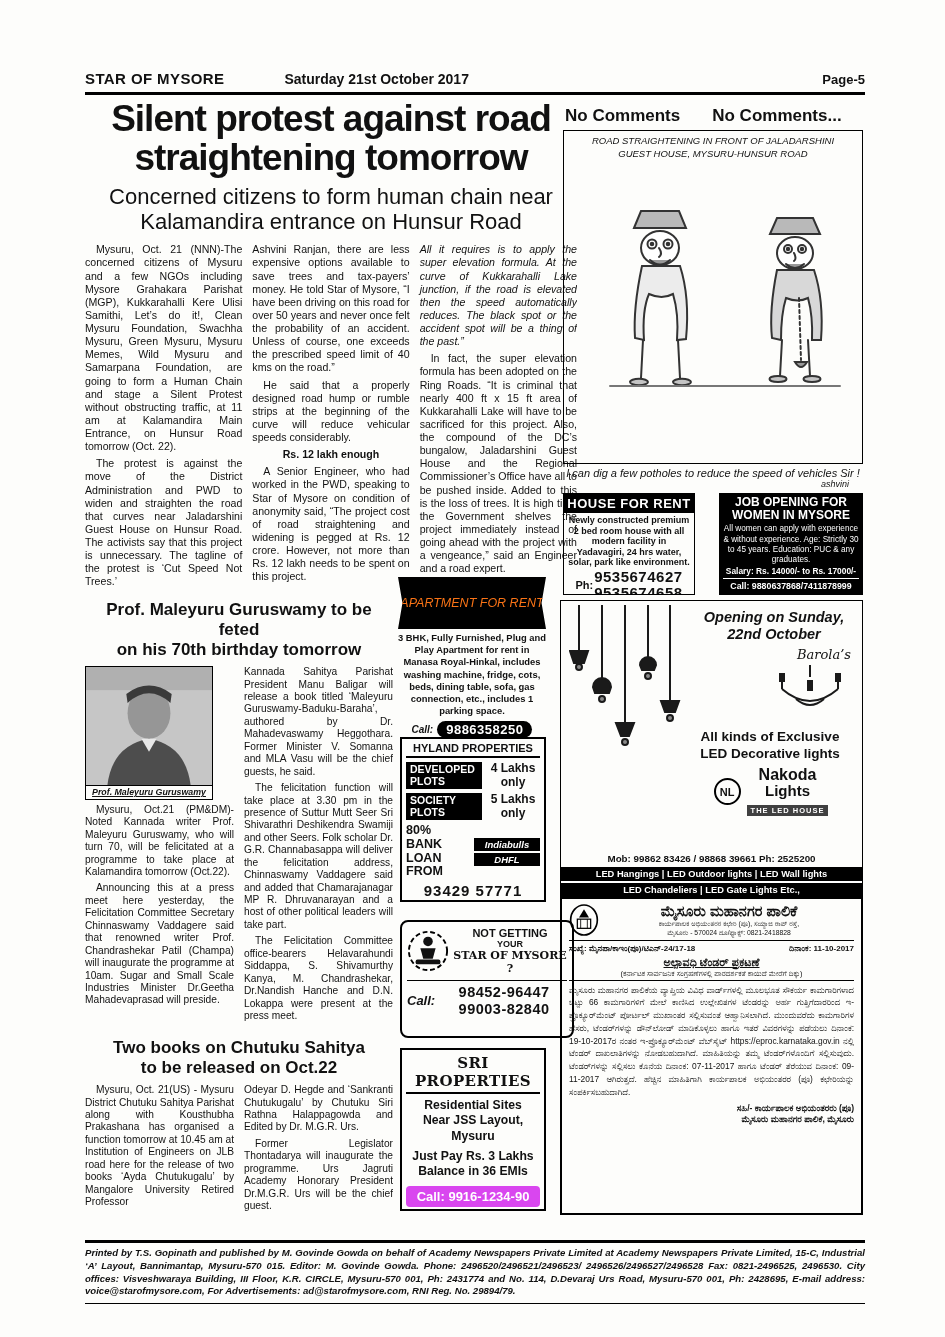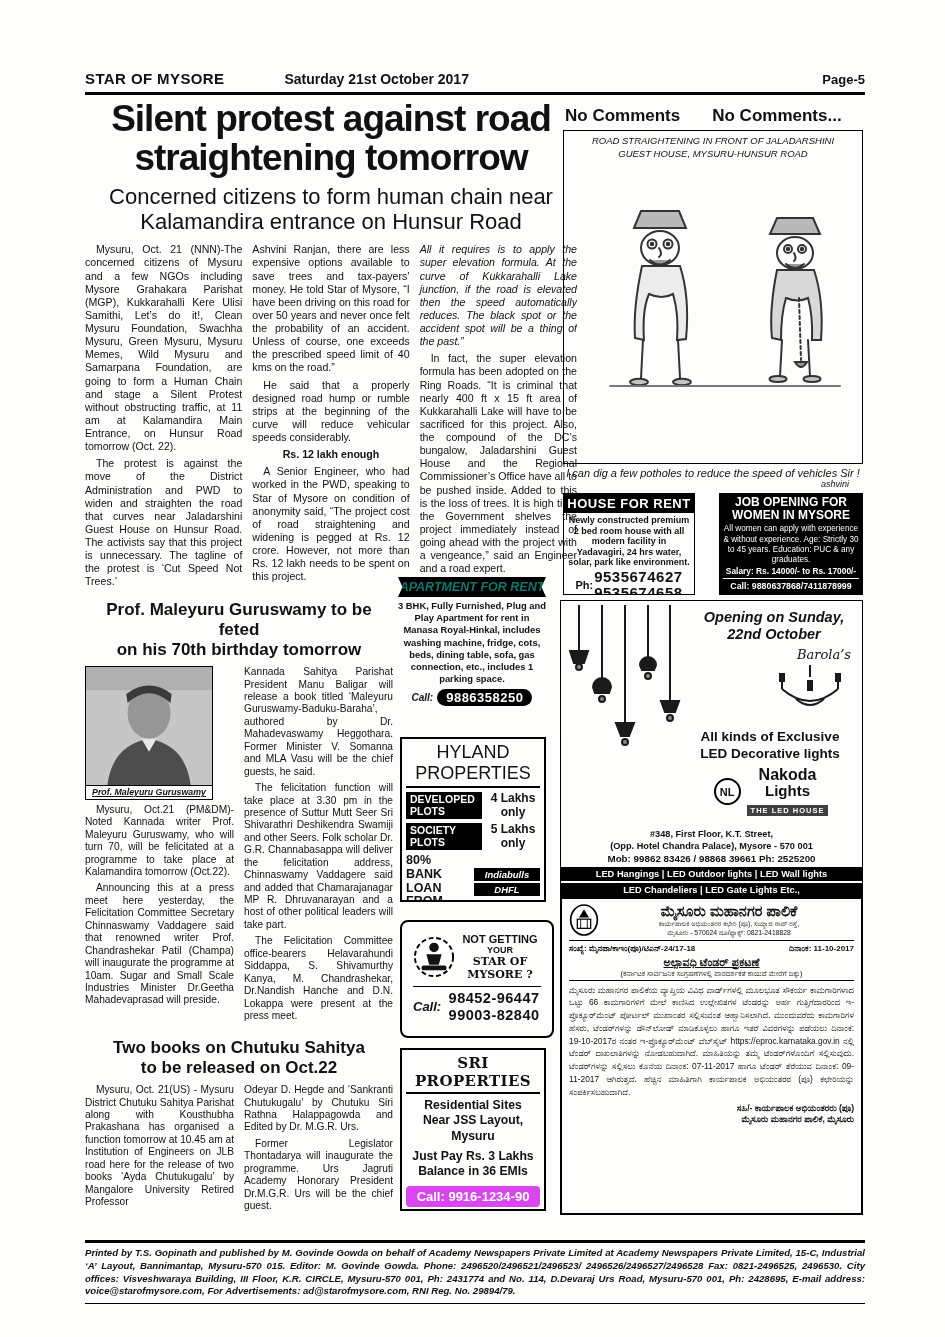--- a/index.html
+++ b/index.html
@@ -51,29 +51,29 @@
   .art-h3{font-size:17px;font-weight:bold;text-align:center;line-height:1.18}
   .cols2{display:flex;gap:10px;margin-top:6px;text-align:justify;overflow:hidden}
   .prof-art .cols2{height:372px}
   .cols2 .col{flex:1;font-size:10.2px;line-height:1.22}
   figure.photo{border:1px solid #000;margin:0 0 4px;width:128px}
   figure.photo svg{display:block;width:100%;height:118px}
   figcaption{border-top:1px solid #000;font-size:8.8px;font-weight:bold;font-style:italic;text-decoration:underline;text-align:center;padding:1px 0}
 
   
   .apt-ad{left:398px;top:577px;width:148px;text-align:center}
-  .apt-ad .ribbon{background:#000;color:#0f766e;font-weight:bold;font-style:italic;font-size:12.5px;padding:3px 0;clip-path:polygon(0 0,100% 0,97% 50%,100% 100%,0 100%,3% 50%)}
+  .apt-ad .ribbon{background:#000;color:#f97316;font-weight:normal;font-style:italic;font-size:12.5px;padding:19px 0;clip-path:polygon(0 0,100% 0,97% 50%,100% 100%,0 100%,3% 50%)}
   .apt-ad .bd{font-weight:bold;font-size:9.4px;line-height:1.3;margin-top:3px}
   .apt-ad .call{display:flex;align-items:center;justify-content:center;gap:4px;margin-top:3px}
   .apt-ad .cl{font-weight:bold;font-style:italic;font-size:10px}
   .apt-ad .pill{background:#000;color:#fff;font-weight:bold;font-size:13px;border-radius:9px;padding:1px 9px;letter-spacing:.5px}
 
   
   .hyland{left:400px;top:737px;width:146px;height:165px;border:2px solid #000;padding:3px 4px;overflow:hidden}
-  .hyland .t{font-weight:normal;font-size:18px;text-align:center;border-bottom:2px solid #000;padding-bottom:2px}
+  .hyland .t{font-weight:bold;font-size:11px;text-align:center;border-bottom:2px solid #000;padding-bottom:2px}
   .h-row{display:flex;align-items:stretch;gap:4px;margin-top:4px}
   .h-lab{background:#000;color:#fff;font-weight:bold;font-size:10.5px;line-height:1.1;padding:2px 4px;flex:1}
   .h-val{width:54px;text-align:center;font-weight:bold;font-size:12px;line-height:1.1;align-self:center}
   .h-loan{display:flex;gap:4px;margin-top:4px;align-items:center}
   .h-loan .big{font-weight:bold;font-size:12.5px;line-height:1.1;flex:1}
   .h-banks{width:66px;display:flex;flex-direction:column;gap:2px}
   .h-bank{background:#000;color:#fff;font-weight:bold;font-style:italic;font-size:9.5px;text-align:center;padding:1px 0}
   .h-ph{font-weight:bold;font-size:15px;text-align:center;letter-spacing:1px;line-height:1.15;margin-top:3px}
 
   
@@ -91,21 +91,21 @@
   .nk-con{position:absolute;left:0;top:252px;width:100%;text-align:center;font-weight:bold;font-size:9.8px}
   .nk-foot{position:absolute;left:0;bottom:0;width:100%}
   .nk-fbar{background:#000;color:#fff;font-weight:bold;font-size:9.3px;text-align:center;padding:2px 0;border-top:2px solid #fff}
   .nk-lamps{position:absolute;left:8px;top:4px}
 
   
   .books{left:85px;top:1038px;width:308px}
   .books .cols2{height:150px}
 
   
-  .ng{left:400px;top:920px;width:154px;height:118px;border:2px solid #000;border-radius:8px;padding:11px;overflow:hidden}
+  .ng{left:400px;top:920px;width:174px;height:118px;border:2px solid #000;border-radius:8px;padding:5px;overflow:hidden}
   .ng-top{display:flex;gap:4px;align-items:center}
   .ng-lines{flex:1;text-align:center;font-weight:bold}
   .ng-l1{font-size:11px}
   .ng-l2{font-size:9px}
   .ng-l3{font-size:11px;font-family:"DejaVu Serif",serif}
   .ng-call{display:flex;align-items:center;gap:6px;margin-top:5px;border-top:1px solid #000;padding-top:3px}
   .ng-cl{font-weight:bold;font-style:italic;font-size:13px}
   .ng-nums{flex:1;text-align:center;font-weight:bold;font-size:14.5px;line-height:1.15;letter-spacing:.5px}
 
   
@@ -338,24 +338,20 @@
       <span style="display:block">LED Decorative lights</span>
     </div>
     <div class="nk-brand">
       <span class="nk-nl">NL</span>
       <span class="nk-names">
         <span class="nk-n1" style="display:block">Nakoda</span>
         <span class="nk-n2" style="display:block">Lights</span>
         <span class="nk-house" style="display:inline-block">THE LED HOUSE</span>
       </span>
     </div>
-    <div class="nk-addr">
-      <span style="display:block">#348, First Floor, K.T. Street,</span>
-      <span style="display:block">(Opp. Hotel Chandra Palace), Mysore - 570 001</span>
-    </div>
     <div class="nk-con">Mob: 99862 83426 / 98868 39661  Ph: 2525200</div>
     <div class="nk-foot">
       <div class="nk-fbar" style="border-top:none">LED Hangings | LED Outdoor lights | LED Wall lights</div>
       <div class="nk-fbar">LED Chandeliers | LED Gate Lights Etc.,</div>
     </div>
   </aside>
 
   <section class="abs books">
     <h3 class="art-h3">
       <span style="display:block">Two books on Chutuku Sahitya</span>

